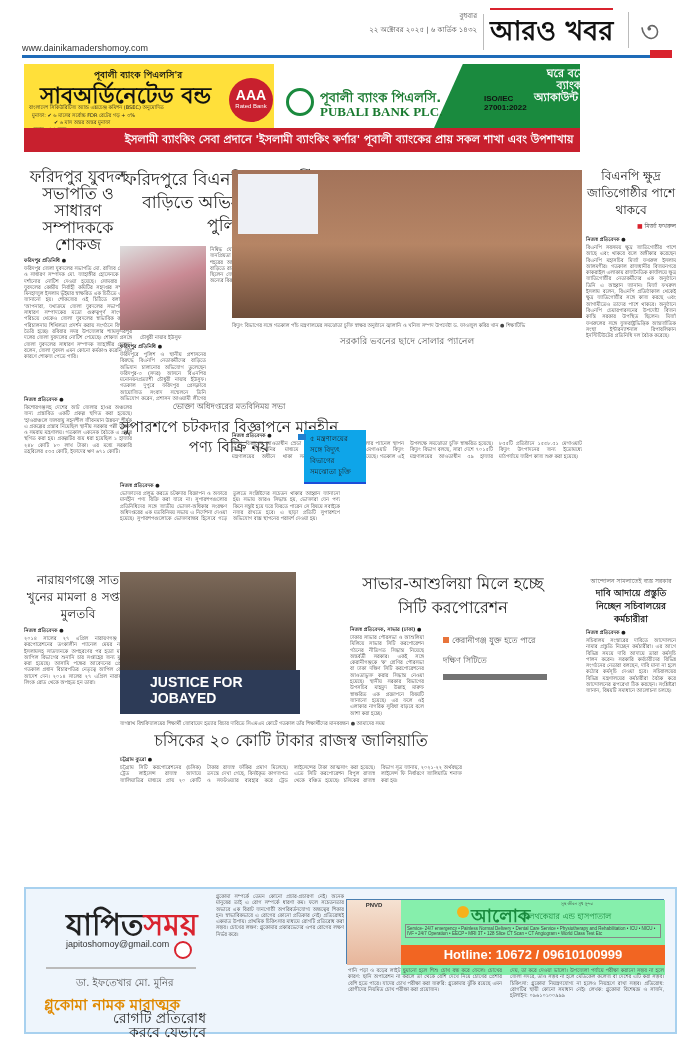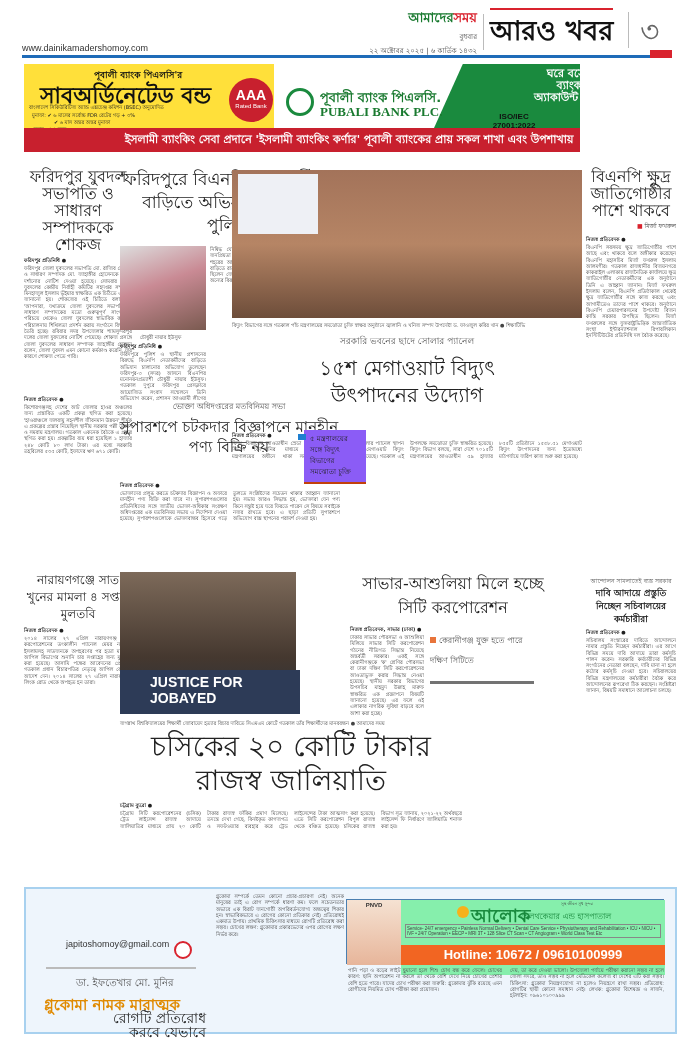--- a/index.html
+++ b/index.html
@@ -24,31 +24,31 @@
 .ad-red{left:0;top:64px;width:650px;height:24px;background:#c8202e;color:#fff;font:bold 11px "DejaVu Sans",sans-serif;text-align:center;line-height:24px}
 .ad-t1{left:70px;top:4px;font:bold 9px "DejaVu Sans",sans-serif;color:#111}
 .ad-t2{left:16px;top:14px;font:bold 22px "DejaVu Sans",sans-serif;color:#111}
 .ad-t3{left:5px;top:40px;font:5px "DejaVu Sans",sans-serif;color:#222}
 .ad-t4{left:8px;top:48px;font:5px "DejaVu Sans",sans-serif;color:#222;line-height:7px}
 .aaa{left:205px;top:14px;width:44px;height:44px;border-radius:50%;background:#c8202e;color:#fff;text-align:center;font:bold 14px "Liberation Sans",sans-serif;padding-top:9px}
 .aaa small{display:block;font:6px "Liberation Sans",sans-serif}
 .emb{left:262px;top:24px;width:28px;height:28px;border-radius:50%;border:3px solid #1a8a3e;background:#fff}
 .bank-bn{left:296px;top:24px;font:bold 13px "DejaVu Sans",sans-serif;color:#1a7a30}
 .bank-en{left:296px;top:40px;font:bold 13px "Liberation Serif",serif;color:#1a7a30}
-.iso{left:460px;top:48px;font:bold 8px "Liberation Sans",sans-serif;color:#111;text-align:center}
+.iso{left:460px;top:30px;font:bold 8px "Liberation Sans",sans-serif;color:#111;text-align:left}
 .ghare{left:510px;top:4px;font:bold 11px "DejaVu Sans",sans-serif;color:#fff;text-align:center;line-height:12px}
 .pi{left:600px;top:4px;font:bold 38px "Liberation Serif",serif;color:#f4b01b}
 .pi-txt{left:560px;top:50px;font:5px "DejaVu Sans",sans-serif;color:#fff}
 
 .hl{font-family:"DejaVu Sans",sans-serif;color:#222;text-align:center}
 .body{font:5px/6.3px "DejaVu Sans",sans-serif;color:#444;text-align:justify;overflow:hidden}
 .byline{font:bold 5px "DejaVu Sans",sans-serif;color:#222}
 .photo{background:linear-gradient(135deg,#8a6a48,#c79a6c 40%,#6b4a33)}
 .cap{font:5px "DejaVu Sans",sans-serif;color:#444}
-.boxq{background:#8b5cf6;border-bottom:2px solid #c2410c}
+.boxq{background:#0ea5e9;border-bottom:2px solid #1d4ed8}
 
 .japit{left:24px;top:887px;width:653px;height:147px;border:2px solid #a8d1ef;background:#eef5fc}
 .japit-title{left:40px;top:12px;font:bold 30px "DejaVu Sans",sans-serif;color:#222}
 .japit-title span{color:#d9232e}
 .japit-mail{left:40px;top:50px;font:9px "Liberation Sans",sans-serif;color:#333}
 .clock{left:148px;top:52px;width:18px;height:18px;border-radius:50%;border:2px solid #d9232e;background:#fff}
 .japit-rule{left:20px;top:78px;width:150px;height:2px;background:#bbb}
 .japit-auth{left:50px;top:86px;font:10px "DejaVu Sans",sans-serif;color:#555}
 .japit-h1{left:18px;top:104px;font:bold 15px "DejaVu Sans",sans-serif;color:#e08a00}
 .japit-h2{left:70px;top:122px;font:14px "DejaVu Sans",sans-serif;color:#222;text-align:right;width:110px;line-height:14px}
@@ -58,21 +58,20 @@
 .alok-name{left:70px;top:2px;font:bold 18px "DejaVu Sans",sans-serif;color:#1a8a3e}
 .alok-sub{left:120px;top:10px;font:8px "DejaVu Sans",sans-serif;color:#1a8a3e}
 .alok-svc{left:4px;top:24px;width:256px;border:1px solid #888;font:4.5px "Liberation Sans",sans-serif;color:#444;padding:1px}
 .alok-hot{left:0;top:45px;width:264px;height:20px;background:#f26522;color:#fff;font:bold 13px "Liberation Sans",sans-serif;text-align:center;line-height:20px}
 </style>
 </head>
 <body>
 
 <div class="abs site">www.dainikamadershomoy.com</div>
 <div class="abs masthead">
-  <div class="mast-logo"><span style="color:#1a7a30">আমাদের</span><span>সময়</span></div>
   <div class="mast-day">বুধবার</div>
   <div class="mast-date">২২ অক্টোবর ২০২৫ | ৬ কার্তিক ১৪৩২</div>
 </div>
 <div class="abs vsep"></div>
 <div class="abs section">আরও খবর</div>
 <div class="abs vsep2"></div>
 <div class="abs pnum">৩</div>
 <div class="abs rule"></div>
 <div class="abs redtab"></div>
 
@@ -135,68 +134,68 @@
   <div class="byline">নিজস্ব প্রতিবেদক ●</div>
   <div class="body" style="height:66px;column-count:2;column-gap:6px">ভোক্তাদের প্রলুব্ধ করতে চটকদার বিজ্ঞাপন ও অফারে মানহীন পণ্য বিক্রি করা যাবে না। সুপারশপগুলোর প্রতিনিধিদের সঙ্গে জাতীয় ভোক্তা-অধিকার সংরক্ষণ অধিদপ্তরের এক মতবিনিময় সভায় এ নির্দেশনা দেওয়া হয়েছে। সুপারশপগুলোকে ভোক্তাবান্ধব হিসেবে গড়ে তুলতে সংশ্লিষ্টদের সচেতন থাকার আহ্বান জানানো হয়। সভায় আরও সিদ্ধান্ত হয়, ভোক্তারা যেন পণ্য কিনে সন্তুষ্ট হয়ে ঘরে ফিরতে পারেন সে বিষয়ে সবাইকে নজর রাখতে হবে। এ ছাড়া প্রতিটি সুপারশপে অভিযোগ বাক্স স্থাপনের পরামর্শ দেওয়া হয়।</div>
 </div>
 
 <div class="abs photo" style="left:232px;top:170px;width:350px;height:148px;background:linear-gradient(180deg,#a3735a 0%,#b68565 50%,#6d4d3a 100%)">
   <div class="abs" style="left:6px;top:4px;width:80px;height:60px;background:#eef0f5"></div>
 </div>
 <div class="abs cap" style="left:232px;top:322px;width:350px">বিদ্যুৎ বিভাগের সঙ্গে গতকাল পাঁচ মন্ত্রণালয়ের সমঝোতা চুক্তি স্বাক্ষর অনুষ্ঠানে জ্বালানি ও খনিজ সম্পদ উপদেষ্টা ড. ফাওজুল কবির খান ● শিক্ষাটিভি</div>
 <div class="abs" style="left:232px;top:334px;width:350px">
   <div class="hl" style="font-size:9px;color:#555">সরকারি ভবনের ছাদে সোলার প্যানেল</div>
-  <div class="hl" style="font-size:20px;line-height:27px;margin-top:6px;width:220px;margin-left:65px">১৫শ মেগাওয়াট বিদ্যুৎ উৎপাদনের উদ্যোগ</div>
 </div>
 <div class="abs" style="left:232px;top:432px;width:350px">
   <div class="byline">নিজস্ব প্রতিবেদক ●</div>
   <div class="body" style="height:116px;column-count:4;column-gap:6px">বিদ্যুৎ বিভাগের আওতাধীন স্রেডা বিদ্যুৎ বিভাগ কোম্পানির মাধ্যমে ৫টি মন্ত্রণালয়ের অধীনে থাকা সরকারি ভবনগুলোর ছাদে সোলার প্যানেল স্থাপন করে প্রায় ১৫শ মেগাওয়াট বিদ্যুৎ উৎপাদনের উদ্যোগ নিয়েছে। গতকাল এই উপলক্ষে সমঝোতা চুক্তি স্বাক্ষরিত হয়েছে। বিদ্যুৎ বিভাগ বলছে, সারা দেশে ৭০১৫টি মন্ত্রণালয়ের আওতাধীন ৫৯ হাজার ৮৫৫টি প্রতিষ্ঠানে ১৫৫৮.৫১ মেগাওয়াট বিদ্যুৎ উৎপাদনের জন্য ইতোমধ্যে মাঠপর্যায়ে জরিপ কাজ শুরু করা হয়েছে।</div>
 </div>
 <div class="abs boxq" style="left:304px;top:430px;width:62px;height:54px;padding:4px 6px">
   <span class="abs" style="left:-6px;top:4px;width:8px;height:6px;background:#1e7fd0"></span>
   <div style="font:7px/11px 'DejaVu Sans',sans-serif;color:#222">৫ মন্ত্রণালয়ের সঙ্গে বিদ্যুৎ বিভাগের সমঝোতা চুক্তি</div>
 </div>
 
 <div class="abs" style="left:586px;top:168px;width:90px">
-  <div class="hl" style="font-size:16px;line-height:17px">বিএনপি ক্ষুদ্র জাতিগোষ্ঠীর পাশে থাকবে</div>
+  <div class="hl" style="font-size:12px;line-height:17px">বিএনপি ক্ষুদ্র জাতিগোষ্ঠীর পাশে থাকবে</div>
   <div style="text-align:right;font:6px 'DejaVu Sans',sans-serif;color:#444;margin-top:2px"><span style="color:#d9232e">■ </span><span>মির্জা ফখরুল</span></div>
   <div class="byline" style="margin-top:4px">নিজস্ব প্রতিবেদক ●</div>
   <div class="body" style="height:320px">বিএনপি সবসময় ক্ষুদ্র জাতিগোষ্ঠীর পাশে আছে এবং থাকবে বলে অঙ্গীকার করেছেন বিএনপি মহাসচিব মির্জা ফখরুল ইসলাম আলমগীর। গতকাল রাজধানীর বিজয়নগরে কাকরাইল এলাকায় রাজনৈতিক কার্যালয়ে ক্ষুদ্র জাতিগোষ্ঠীর নেতাকর্মীদের এক অনুষ্ঠানে তিনি এ আহ্বান জানান। মির্জা ফখরুল ইসলাম বলেন, বিএনপি প্রতিষ্ঠাকাল থেকেই ক্ষুদ্র জাতিগোষ্ঠীর সঙ্গে কাজ করছে এবং আগামীতেও তাদের পাশে থাকবে। অনুষ্ঠানে বিএনপি চেয়ারপারসনের উপদেষ্টা বিজন কান্তি সরকার উপস্থিত ছিলেন। মির্জা ফখরুলের সঙ্গে যুক্তরাষ্ট্রভিত্তিক আন্তর্জাতিক সংস্থা ইন্টারন্যাশনাল রিপাবলিকান ইনস্টিটিউটের প্রতিনিধি দল বৈঠক করেছে।</div>
 </div>
 
 <div class="abs photo" style="left:120px;top:572px;width:176px;height:142px;background:linear-gradient(180deg,#7d6a5a 0%,#45382f 60%,#26303d 100%)">
   <div class="abs" style="left:0;top:98px;width:180px;height:44px;background:#2d3b57;color:#fff;font:bold 14px 'Liberation Sans',sans-serif;padding:4px 0 0 30px;line-height:16px">JUSTICE FOR JOBAYED</div>
 </div>
 <div class="abs cap" style="left:120px;top:720px;width:342px">জগন্নাথ বিশ্ববিদ্যালয়ের শিক্ষার্থী জোবায়েদ হত্যার বিচার দাবিতে সিএমএম কোর্টে গতকাল তাঁর শিক্ষার্থীদের মানববন্ধন ● আমাদের সময়</div>
 <div class="abs" style="left:120px;top:730px;width:342px">
-  <div class="hl" style="font-size:28px;line-height:34px">চসিকের ২০ কোটি টাকার রাজস্ব জালিয়াতি</div>
+  <div class="hl" style="font-size:16px;line-height:22px">চসিকের ২০ কোটি টাকার রাজস্ব জালিয়াতি</div>
   <div class="byline" style="margin-top:4px">চট্টগ্রাম ব্যুরো ●</div>
   <div class="body" style="height:90px;column-count:4;column-gap:6px">চট্টগ্রাম সিটি করপোরেশনের (চসিক) ট্রেড লাইসেন্স রাজস্ব আদায়ে জালিয়াতির মাধ্যমে প্রায় ২০ কোটি টাকার রাজস্ব ফাঁকির প্রমাণ মিলেছে। তদন্তে দেখা গেছে, বিনষ্টকৃত কাগজপত্র ও সফটওয়্যার ব্যবহার করে ট্রেড লাইসেন্সের টাকা আত্মসাৎ করা হয়েছে। এতে সিটি করপোরেশন বিপুল রাজস্ব থেকে বঞ্চিত হয়েছে। চসিকের রাজস্ব বিভাগ সূত্র জানায়, ২০২১-২২ অর্থবছরে লাইসেন্স ফি নির্ধারণে জালিয়াতি শনাক্ত করা হয়।</div>
 </div>
 
 <div class="abs" style="left:350px;top:572px;width:206px">
   <div class="hl" style="font-size:16px;line-height:24px">সাভার-আশুলিয়া মিলে হচ্ছে সিটি করপোরেশন</div>
 </div>
 <div class="abs" style="left:350px;top:626px;width:74px">
   <div class="byline">নিজস্ব প্রতিবেদক, সাভার (ঢাকা) ●</div>
   <div class="body" style="height:90px">ঢাকার সাভার পৌরসভা ও আশুলিয়া মিলিয়ে সাভার সিটি করপোরেশন গঠনের নীতিগত সিদ্ধান্ত নিয়েছে অন্তর্বর্তী সরকার। একই সঙ্গে কেরানীগঞ্জকে 'ক' শ্রেণির পৌরসভা বা ঢাকা দক্ষিণ সিটি করপোরেশনের আওতাভুক্ত করার সিদ্ধান্ত নেওয়া হয়েছে। স্থানীয় সরকার বিভাগের উপসচিব মাহমুদ উল্লাহ মারুফ স্বাক্ষরিত এক প্রজ্ঞাপনে বিষয়টি জানানো হয়েছে। এর ফলে ওই এলাকার নাগরিক সুবিধা বাড়বে বলে আশা করা হচ্ছে।</div>
 </div>
-<div class="abs" style="left:430px;top:628px;width:104px;border-bottom:3px solid #737373;padding-bottom:13px">
+<div class="abs" style="left:443px;top:628px;width:104px;border-bottom:6px solid #737373;padding-bottom:6px">
   <span style="display:inline-block;width:6px;height:6px;background:#e8743b;margin-right:3px"></span><span style="font:8px/14px 'DejaVu Sans',sans-serif;color:#555">কেরানীগঞ্জ যুক্ত হতে পারে দক্ষিণ সিটিতে</span>
 </div>
 <div class="abs body" style="left:466px;top:720px;width:110px;height:120px"></div>
 
 <div class="abs" style="left:586px;top:576px;width:90px">
   <div class="hl" style="font-size:6px;color:#666;line-height:9px">আন্দোলন সামলাতেই ব্যস্ত সরকার</div>
   <div class="hl" style="font-size:9px;line-height:13px;font-weight:bold;margin-top:2px">দাবি আদায়ে প্রস্তুতি নিচ্ছেন সচিবালয়ের কর্মচারীরা</div>
   <div class="byline" style="margin-top:3px">নিজস্ব প্রতিবেদক ●</div>
   <div class="body" style="height:220px">সচিবালয় সংস্কারের দাবিতে আন্দোলনে নামার প্রস্তুতি নিচ্ছেন কর্মচারীরা। এর আগে বিভিন্ন সময়ে দাবি আদায়ে তারা কর্মসূচি পালন করেন। সরকারি কর্মচারীদের বিভিন্ন সংগঠনের নেতারা বলছেন, দাবি মানা না হলে কঠোর কর্মসূচি দেওয়া হবে। সচিবালয়ের বিভিন্ন মন্ত্রণালয়ের কর্মচারীরা বৈঠক করে আন্দোলনের রূপরেখা ঠিক করছেন। সংশ্লিষ্টরা জানান, বিষয়টি সমাধানে আলোচনা চলছে।</div>
 </div>
 
 <div class="abs japit">
+  <div class="abs japit-title"><span style="color:#222">যাপিত</span><span>সময়</span></div>
   <div class="abs japit-mail">japitoshomoy@gmail.com</div>
   <div class="abs clock"></div>
   <div class="abs japit-rule"></div>
   <div class="abs japit-auth">ডা. ইফতেখার মো. মুনির</div>
   <div class="abs japit-h2">রোগটি প্রতিরোধ করবে যেভাবে</div>
   <div class="abs japit-h1">গ্লুকোমা নামক মারাত্মক</div>
   <div class="abs body" style="left:190px;top:4px;width:128px;height:138px">গ্লুকোমা সম্পর্কে তেমন কোনো প্রচার-প্রচারণা নেই। অনেক মানুষের তাই এ রোগ সম্পর্কে ধারণা কম। ফলে সচেতনতার অভাবে এক বিরাট জনগোষ্ঠী অপরিবর্তনযোগ্য অন্ধত্বের শিকার হন। স্বাভাবিকভাবে এ রোগের কোনো প্রতিকার নেই। প্রতিরোধই একমাত্র উপায়। প্রাথমিক চিকিৎসার মাধ্যমে রোগটি প্রতিরোধ করা সম্ভব। চোখের লক্ষণ: গ্লুকোমার প্রকারভেদের ওপর রোগের লক্ষণ নির্ভর করে।</div>
   <div class="abs alok">
     <div class="abs alok-pnvd">
         <div style="font:bold 6px 'Liberation Sans',sans-serif;text-align:center;padding-top:2px;color:#333">PNVD</div>

